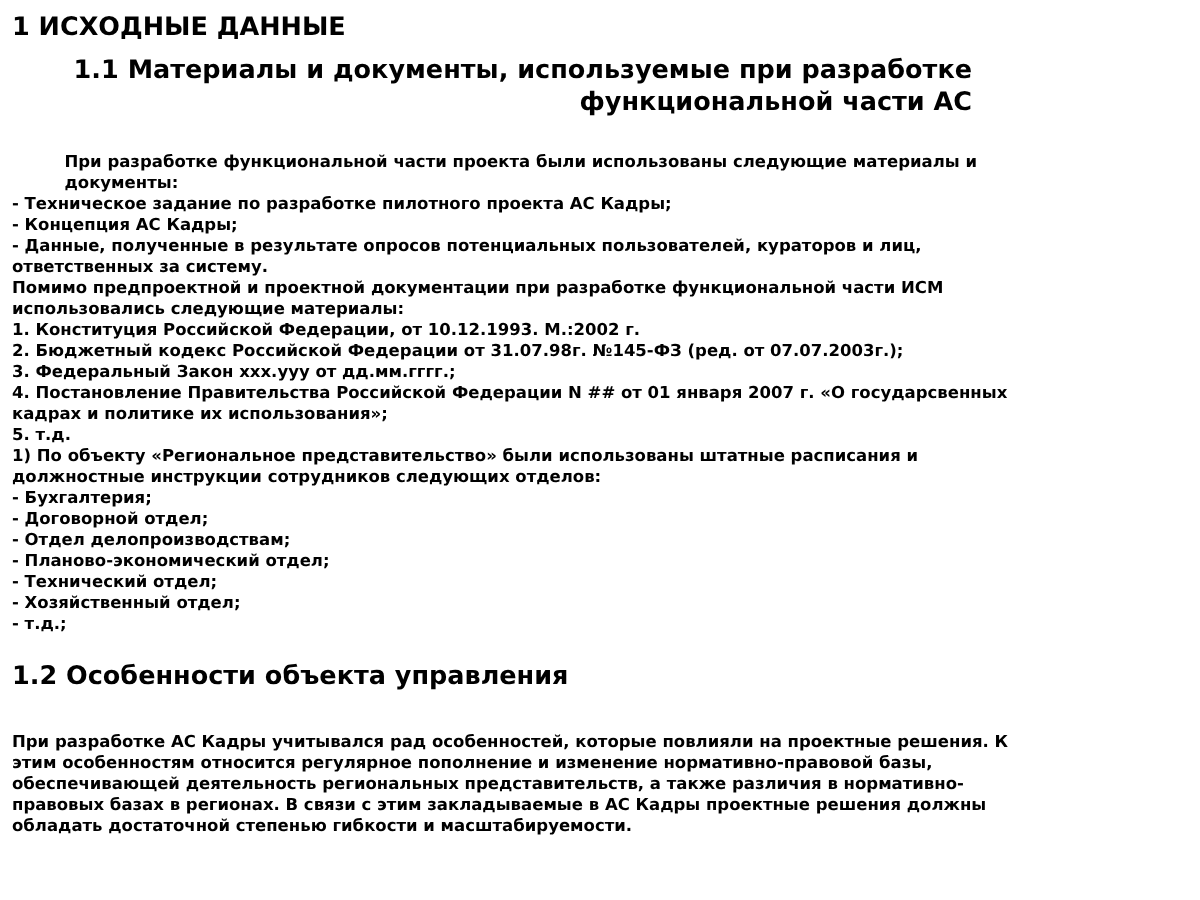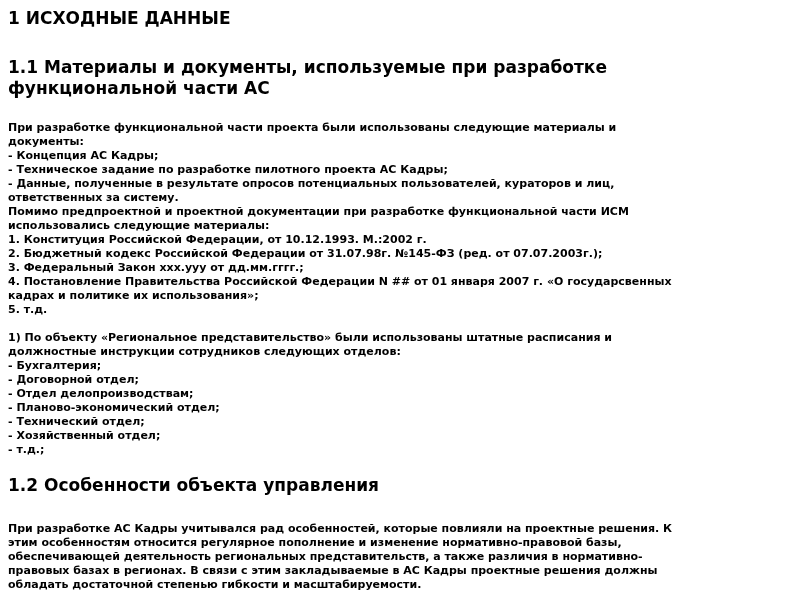--- a/index.html
+++ b/index.html
@@ -25,54 +25,55 @@
     margin: 2px 0 0 0;
     font-weight: bold;
   }
   .section-heading {
     font-size: 17px;
     line-height: 21px;
     font-weight: bold;
     margin: 0;
   }
   .heading-1-1 {
-    margin-top: 28px;
+    margin-top: 8px;
     max-width: 640px;
+    text-align: right;
   }
   .heading-1-2 {
     margin-top: 18px;
     max-width: 720px;
   }
   .body-text {
     font-size: 11px;
     line-height: 14px;
     font-weight: bold;
     max-width: 772px;
   }
   .para { margin: 0; }
-  .intro-para { margin-top: 22px; }
-  .object-note { margin-top: 14px; }  
+  .intro-para { margin-top: 22px; margin-left: 35px; }
+  .object-note { }  
   .closing-para { margin-top: 26px; }
   .line { margin: 0; }
 </style>
 </head>
 <body>
 
 <div class="page">
 
   <h1 class="doc-title">1 ИСХОДНЫЕ ДАННЫЕ</h1>
 
   <h2 class="section-heading heading-1-1">1.1 Материалы и документы, используемые при разработке функциональной части АС</h2>
 
   <div class="body-text">
     <p class="para intro-para">При разработке функциональной части проекта были использованы следующие материалы и документы:</p>
 
     <div>
+        <div class="line">- Техническое задание по разработке пилотного проекта АС Кадры;</div>
         <div class="line">- Концепция АС Кадры;</div>
-        <div class="line">- Техническое задание по разработке пилотного проекта АС Кадры;</div>
         <div class="line">- Данные, полученные в результате опросов потенциальных пользователей, кураторов и лиц, ответственных за систему.</div>
       </div>
 
     <p class="para">Помимо предпроектной и проектной документации при разработке функциональной части ИСМ использовались следующие материалы:</p>
 
     <div>
         <div class="line">1. Конституция Российской Федерации, от 10.12.1993. М.:2002 г.</div>
         <div class="line">2. Бюджетный кодекс Российской Федерации от 31.07.98г. №145-ФЗ (ред. от 07.07.2003г.);</div>
         <div class="line">3. Федеральный Закон xxx.yyy от дд.мм.гггг.;</div>
         <div class="line">4. Постановление Правительства Российской Федерации N ## от 01 января 2007 г. «О государсвенных кадрах и политике их использования»;</div>

